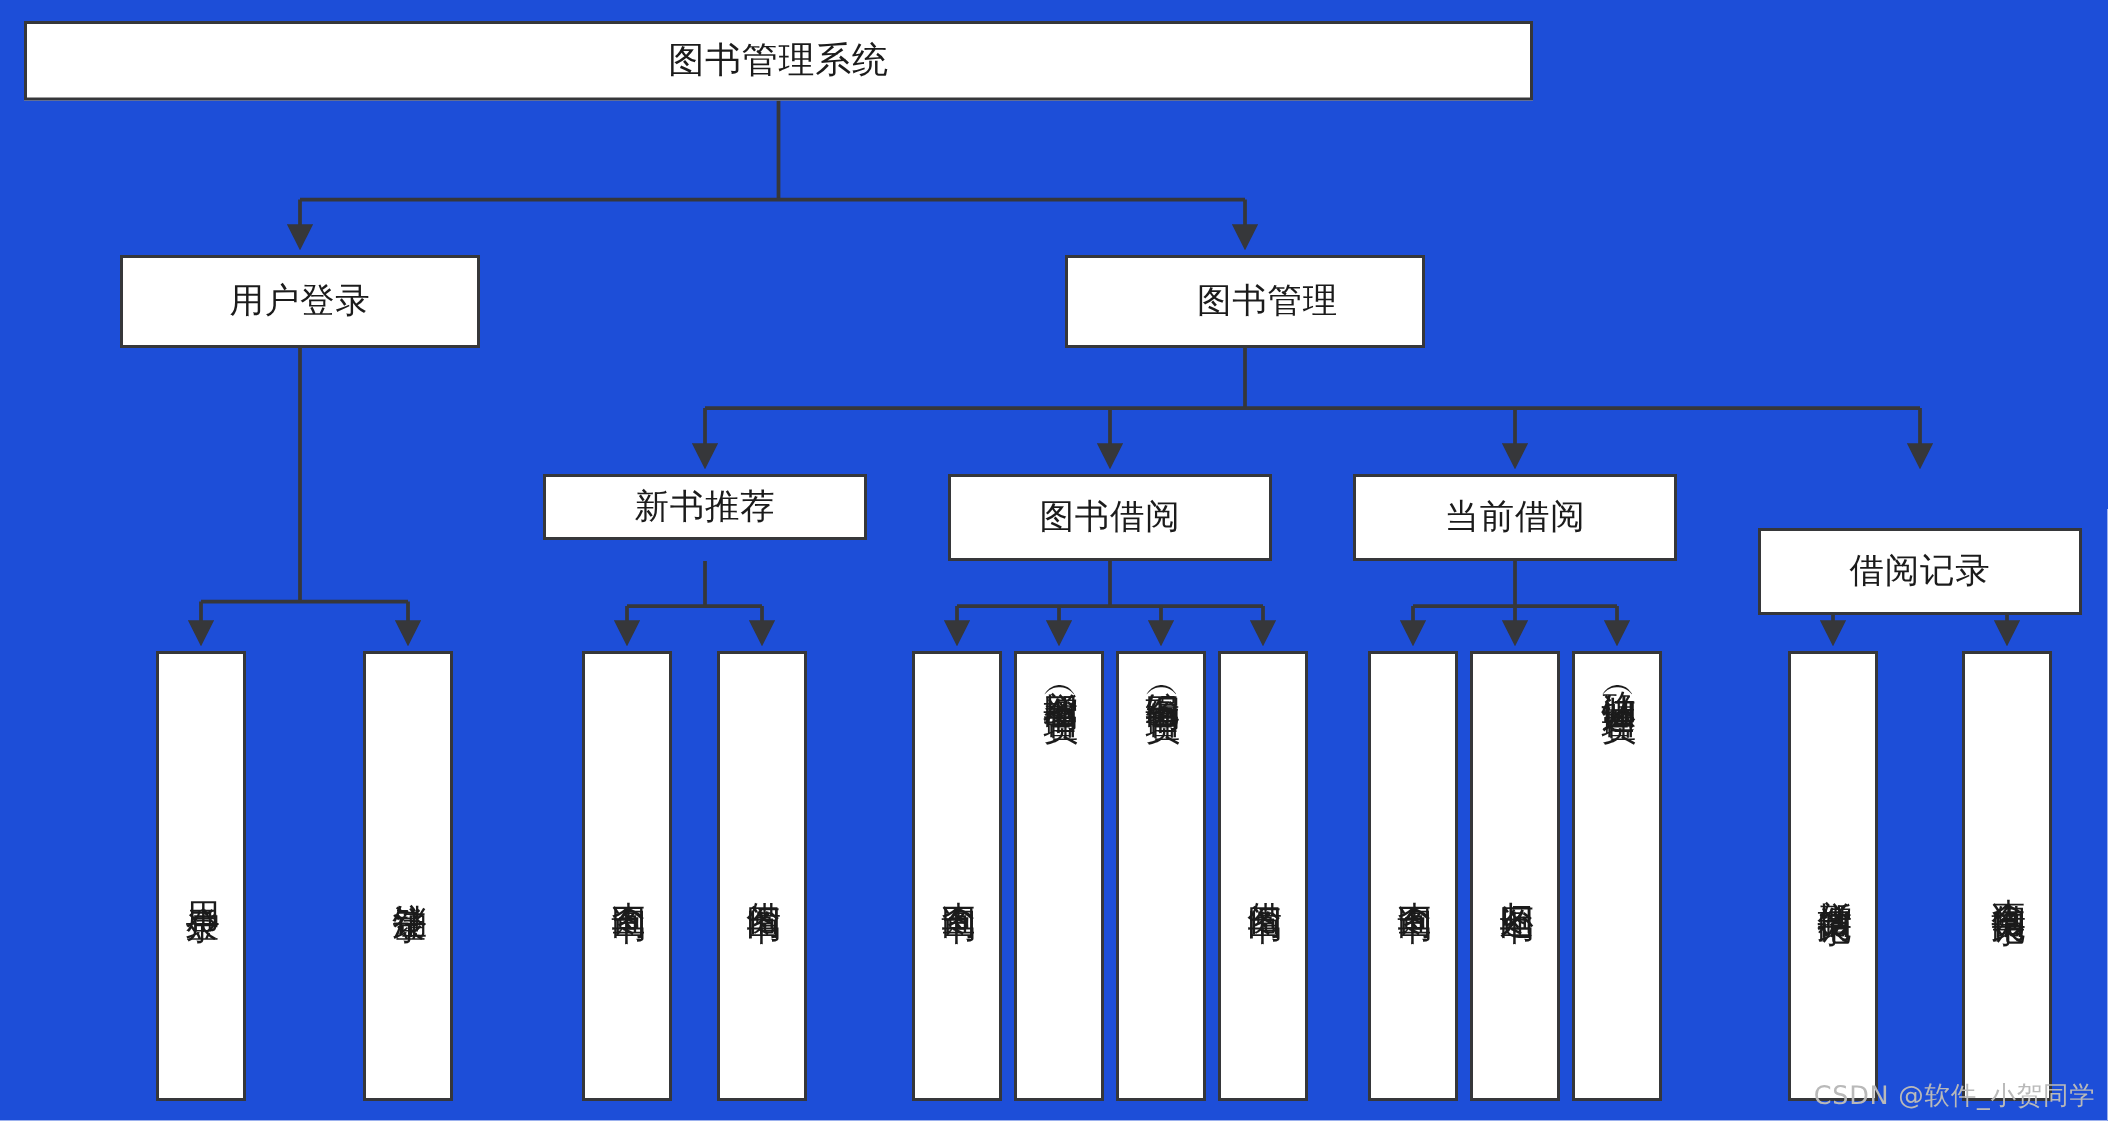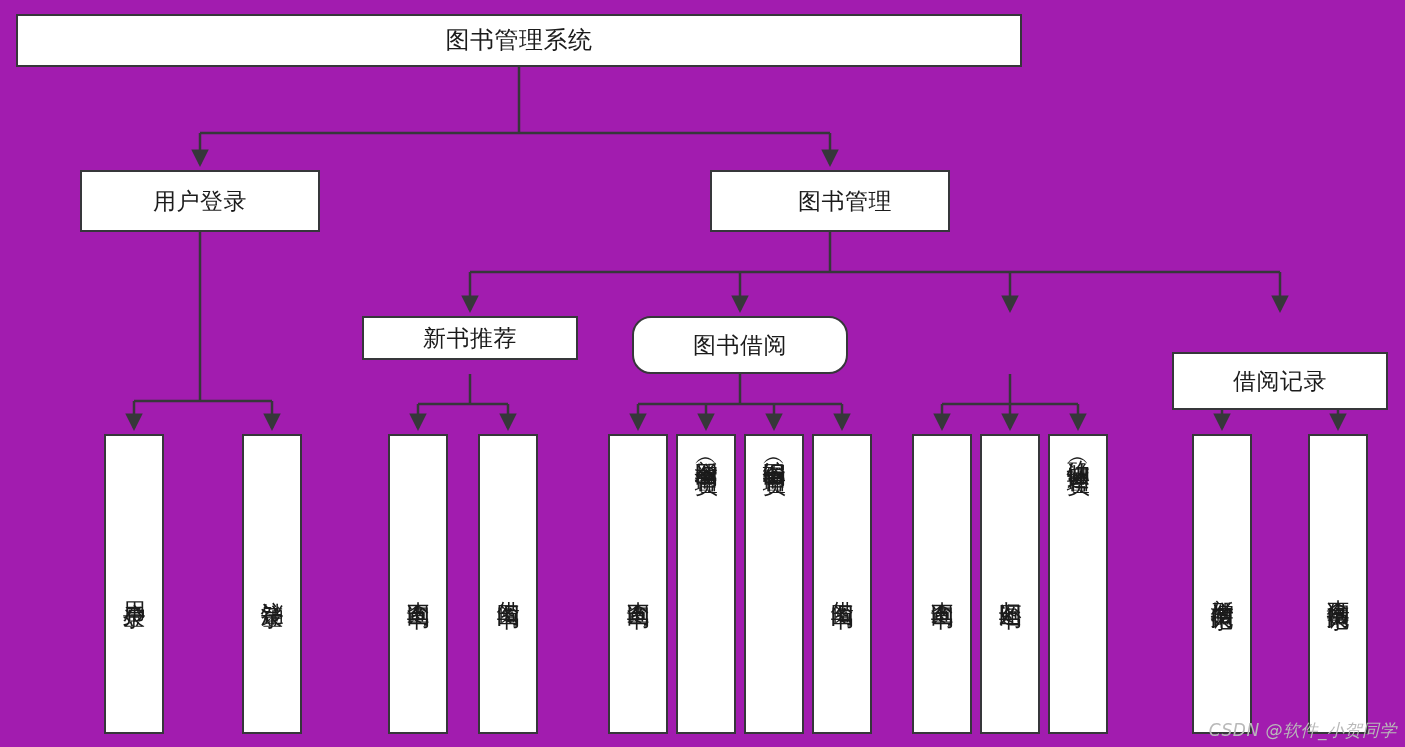--- a/index.html
+++ b/index.html
@@ -4,21 +4,21 @@
 <style>
   html, body {
     margin: 0;
     padding: 0;
     background: #ffffff;
   }
   #canvas {
     position: relative;
     width: 1405px;
     height: 747px;
-    background: #a21caf;
+    background: #1d4ed8;
     font-family: "DejaVu Sans", "Liberation Sans", sans-serif;
     overflow: hidden;
   }
   #edges {
     position: absolute;
     left: 0;
     top: 0;
     width: 1405px;
     height: 747px;
     pointer-events: none;
@@ -63,21 +63,20 @@
   }
   .watermark {
     position: absolute;
     right: 8px;
     bottom: 5px;
     font-size: 17px;
     color: #b9b9b9;
     letter-spacing: 0.5px;
     z-index: 3;
     white-space: nowrap;
-    font-style: italic;
   }
 </style>
 </head>
 <body>
 
 <div id="canvas">
 
   <svg id="edges" viewBox="0 0 1405 747" width="1405" height="747" xmlns="http://www.w3.org/2000/svg">
     <defs>
       <marker id="arrow" viewBox="0 0 12 12" refX="10" refY="6" markerWidth="7" markerHeight="7" orient="auto-start-reverse">
@@ -135,22 +134,25 @@
   <div class="node horiz" style="left:80px; top:170px; width:240px; height:62px;">
     <span class="label">用户登录</span>
   </div>
   <div class="node horiz" style="left:710px; top:170px; width:240px; height:62px;padding-left:30px;">
     <span class="label">图书管理</span>
   </div>
 
   <div class="node horiz" style="left:362px; top:316px; width:216px; height:44px;">
     <span class="label">新书推荐</span>
   </div>
-  <div class="node horiz" style="left:632px; top:316px; width:216px; height:58px;border-radius:19px;">
+  <div class="node horiz" style="left:632px; top:316px; width:216px; height:58px;">
     <span class="label">图书借阅</span>
+  </div>
+  <div class="node horiz" style="left:902px; top:316px; width:216px; height:58px;">
+    <span class="label">当前借阅</span>
   </div>
   <div class="node horiz" style="left:1172px; top:316px; width:216px; height:58px;margin-top:36px;">
     <span class="label">借阅记录</span>
   </div>
 
   <div class="node vert" style="left:104px; top:434px; width:60px; height:300px; align-items:center;">
     <span class="label">用户登录</span>
   </div>
   <div class="node vert" style="left:242px; top:434px; width:60px; height:300px; align-items:center;">
     <span class="label">注销登录</span>

